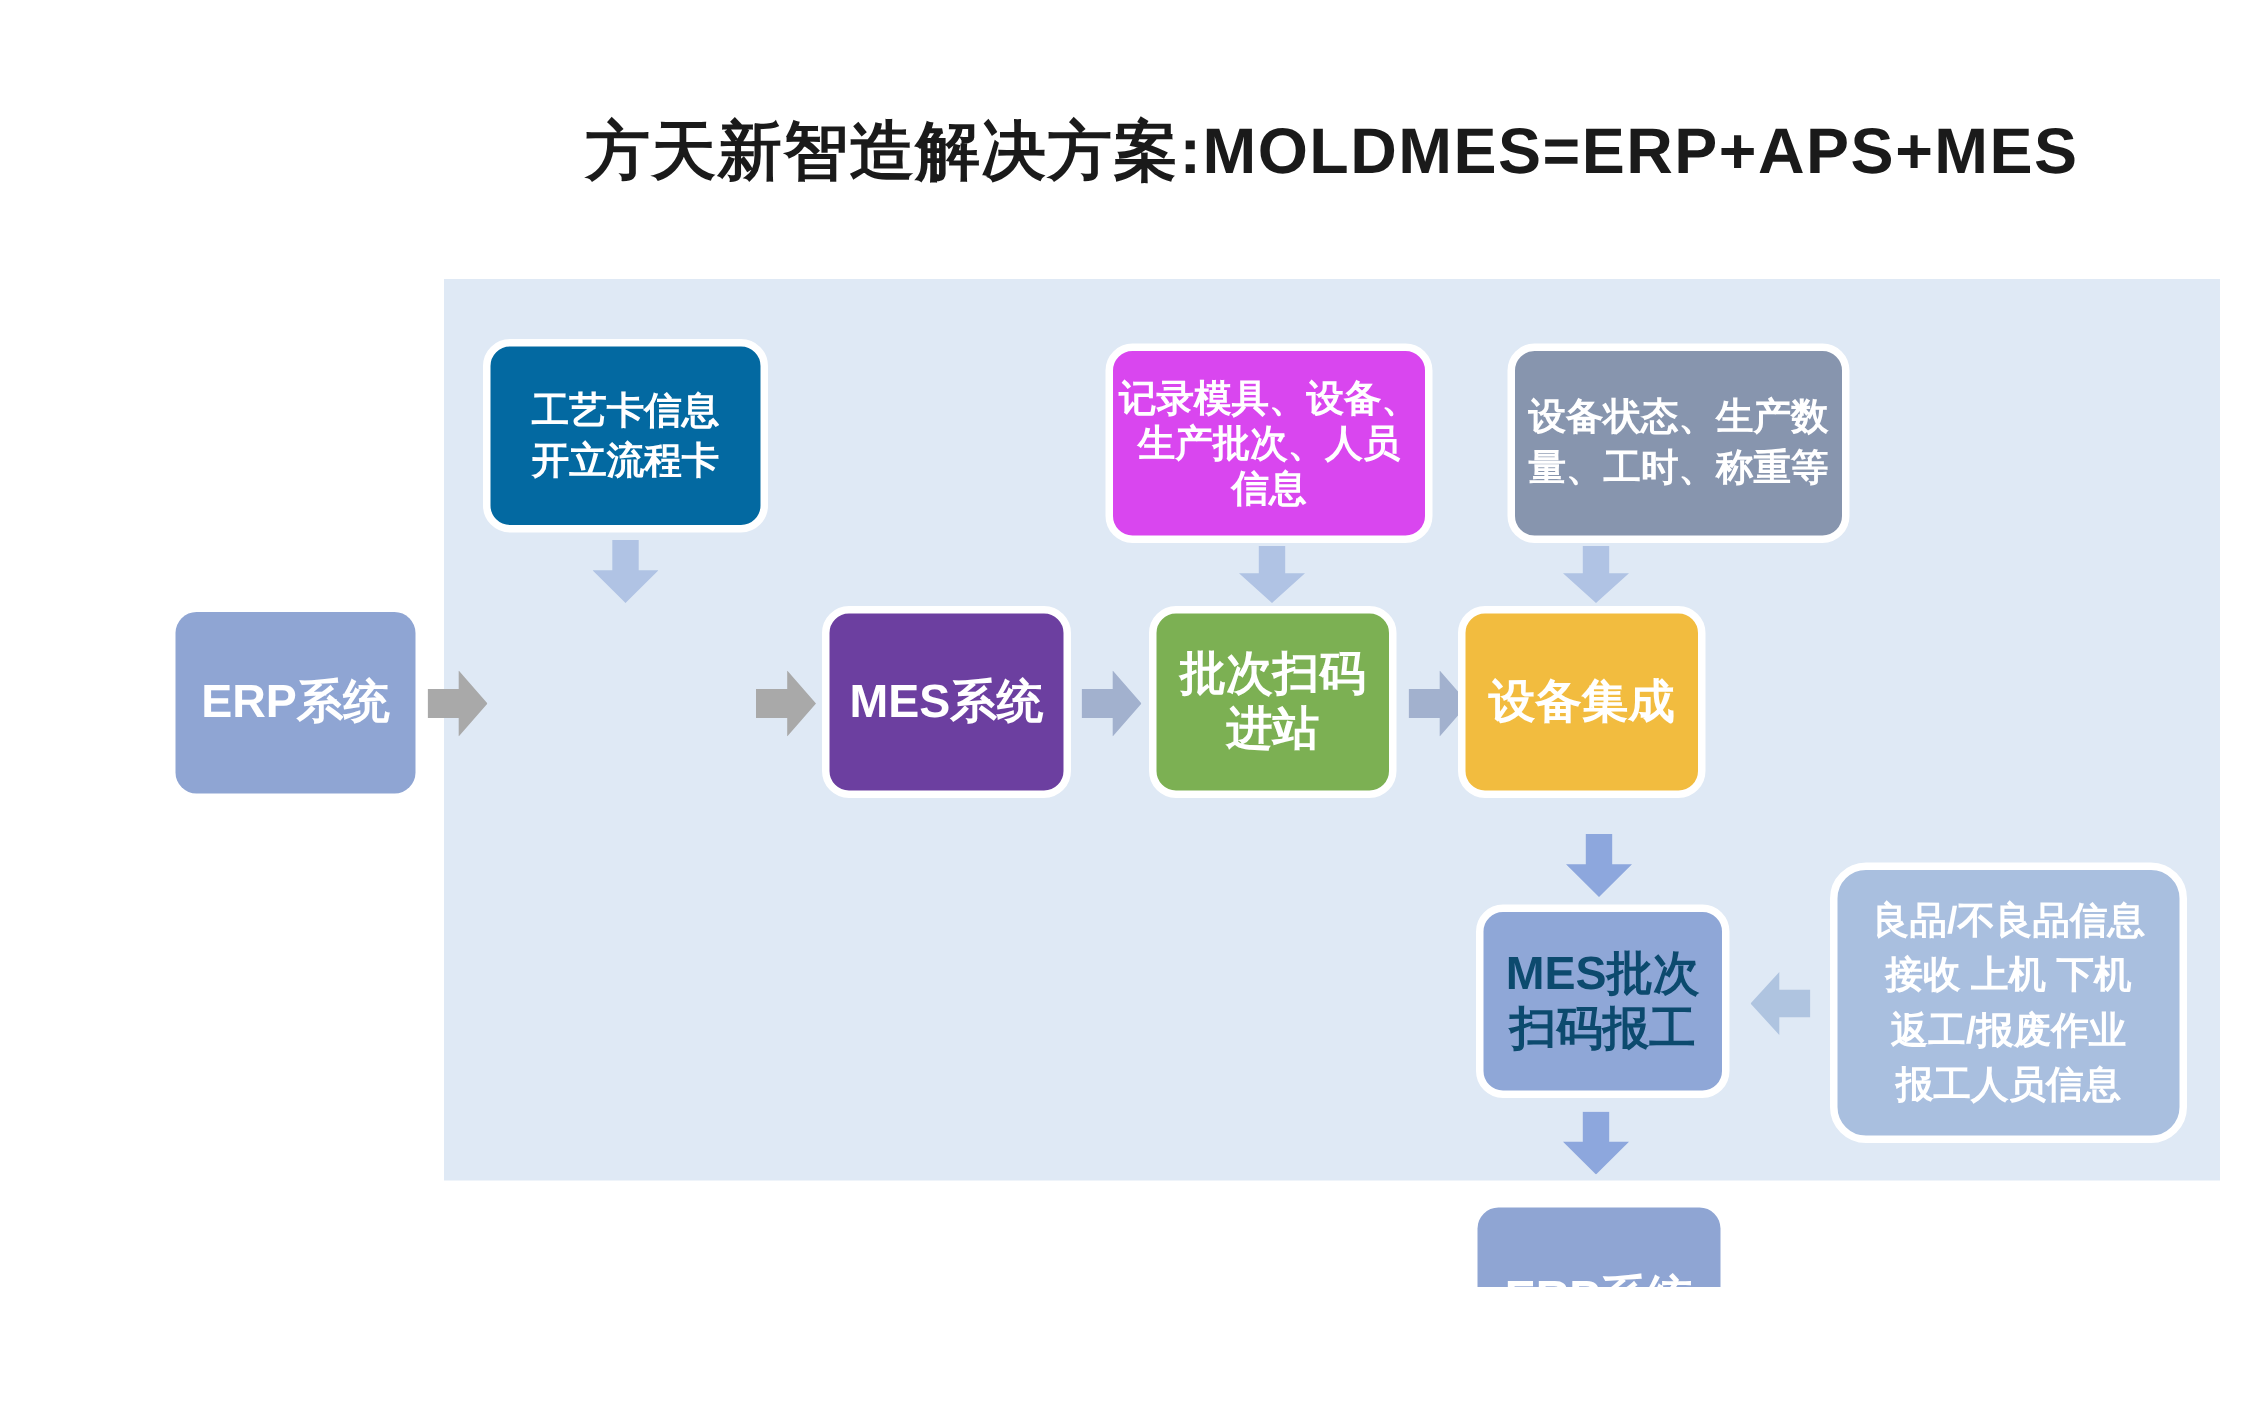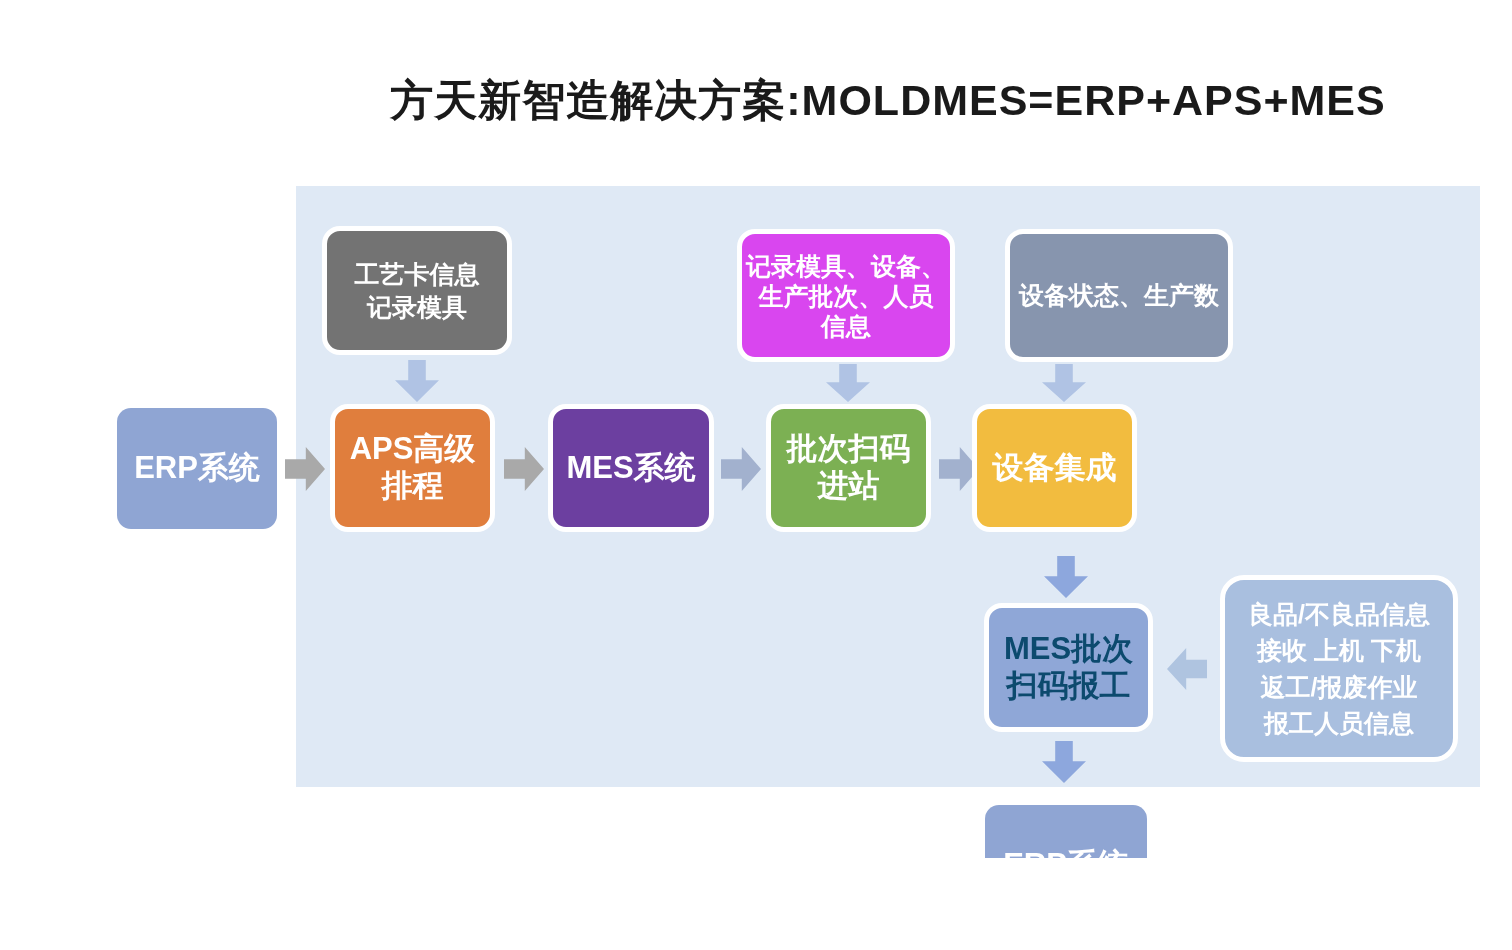--- a/index.html
+++ b/index.html
@@ -62,49 +62,46 @@
 </style>
 </head>
 <body>
 
 <div id="canvas">
 
   <div class="title" style="color: rgb(26, 26, 26);">方天新智造解决方案:MOLDMES=ERP+APS+MES</div>
 
   <div class="panel" style="background: rgb(223, 233, 245);"></div>
 
-  <div class="box info bordered" style="left: 322px; top: 226px; width: 190px; height: 129px; background: #737373; color: rgb(255, 255, 255);">
+  <div class="box info bordered" style="left: 322px; top: 226px; width: 190px; height: 129px; background: #0369a1; color: rgb(255, 255, 255);">
     <div class="ln">工艺卡信息</div>
-    <div class="ln">记录模具</div>
+    <div class="ln">开立流程卡</div>
   </div>
 
   <div class="box info bordered" style="left: 737px; top: 229px; width: 218px; height: 133px; line-height: 1.2; background: #d946ef; color: rgb(255, 255, 255);">
     <div class="ln">记录模具、设备、</div>
     <div class="ln">生产批次、人员</div>
     <div class="ln">信息</div>
   </div>
 
   <div class="box info bordered" style="left: 957px; top: 229px; width: 228px; height: 133px; line-height: 1.35; background: rgb(135, 149, 174); color: rgb(255, 255, 255); margin-left: 48px;">
     <div class="ln">设备状态、生产数</div>
+    <div class="ln">量、工时、称重等</div>
   </div>
 
   <div class="arrow down" style="left: 395px; top: 360px; width: 44px; height: 42px; background: rgb(176, 195, 228);"></div>
   <div class="arrow down" style="left: 826px; top: 364px; width: 44px; height: 38px; background: rgb(176, 195, 228);"></div>
   <div class="arrow down" style="left: 1042px; top: 364px; width: 44px; height: 38px; background: rgb(176, 195, 228);"></div>
 
   <div class="box main" style="left: 117px; top: 408px; width: 160px; height: 121px; background: rgb(143, 165, 211); color: rgb(255, 255, 255);">
     <div class="ln">ERP系统</div>
   </div>
 
   <div class="arrow right" style="left: 285px; top: 447px; width: 40px; height: 44px; background: rgb(169, 169, 169);"></div>
 
-  <div class="box main bordered" style="left: 330px; top: 404px; width: 165px; height: 128px; background: rgb(224, 126, 61); color: rgb(255, 255, 255);">
-    <div class="ln">APS高级</div>
-    <div class="ln">排程</div>
-  </div>
 
   <div class="arrow right" style="left: 504px; top: 447px; width: 40px; height: 44px; background: rgb(169, 169, 169);"></div>
 
   <div class="box main bordered" style="left: 548px; top: 404px; width: 166px; height: 128px; background: rgb(108, 63, 160); color: rgb(255, 255, 255);">
     <div class="ln">MES系统</div>
   </div>
 
   <div class="arrow right" style="left: 721px; top: 447px; width: 40px; height: 44px; background: rgb(162, 177, 206);"></div>
 
   <div class="box main bordered" style="left: 766px; top: 404px; width: 165px; height: 128px; background: rgb(124, 176, 83); color: rgb(255, 255, 255); text-align: center;">

